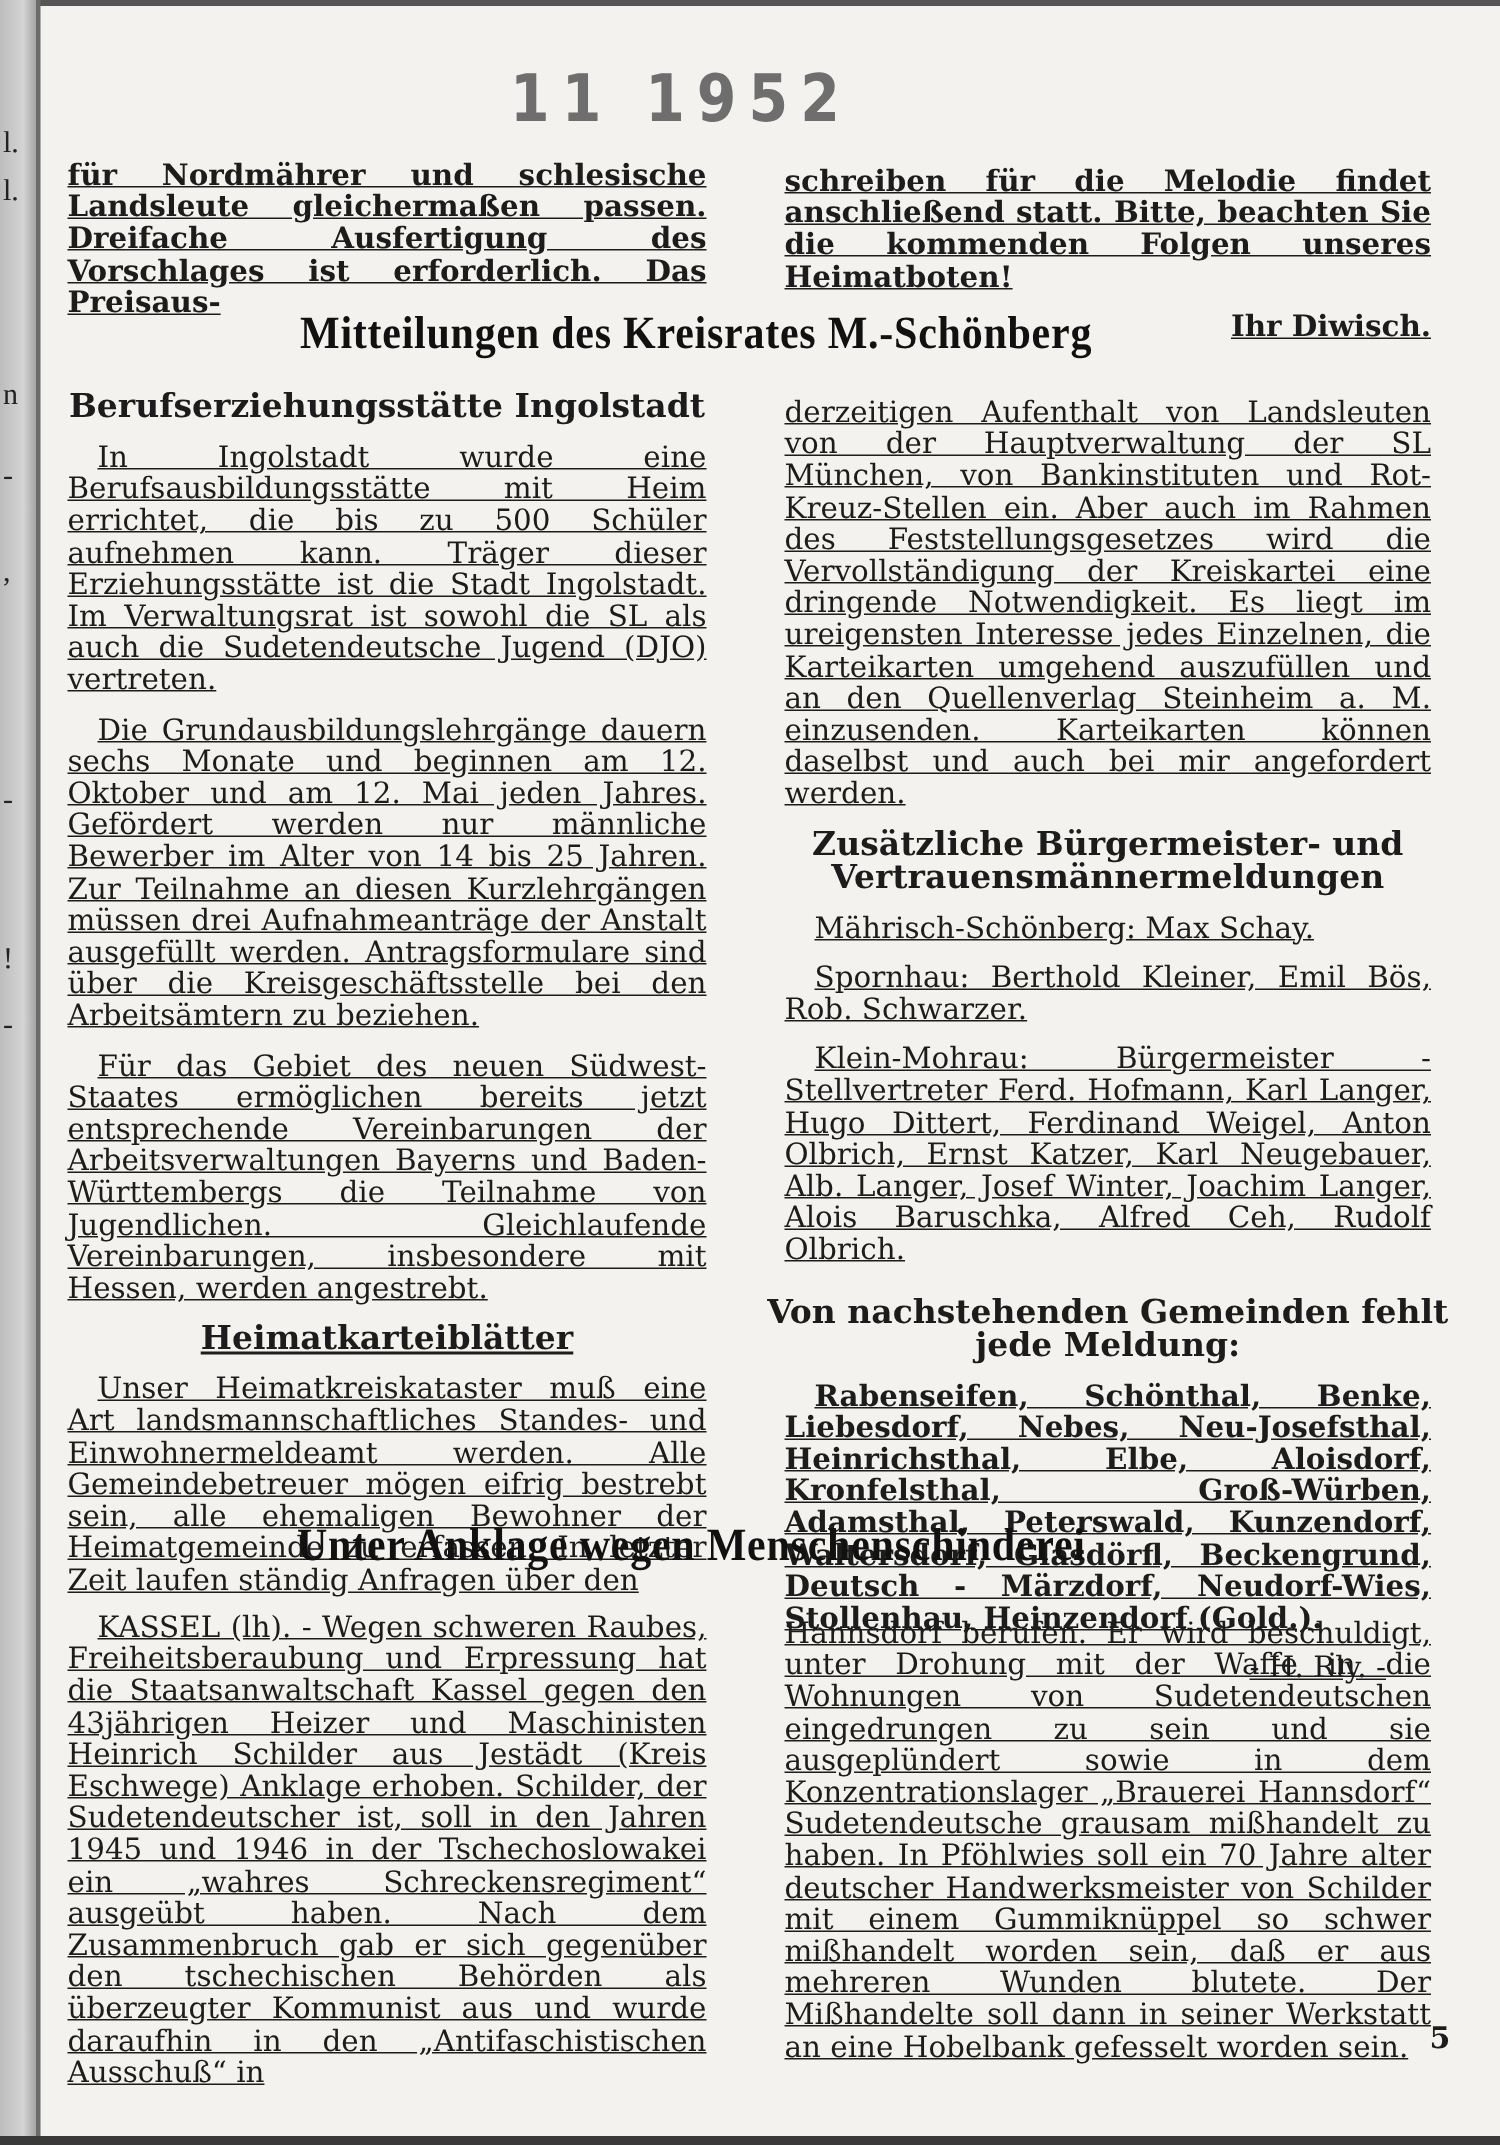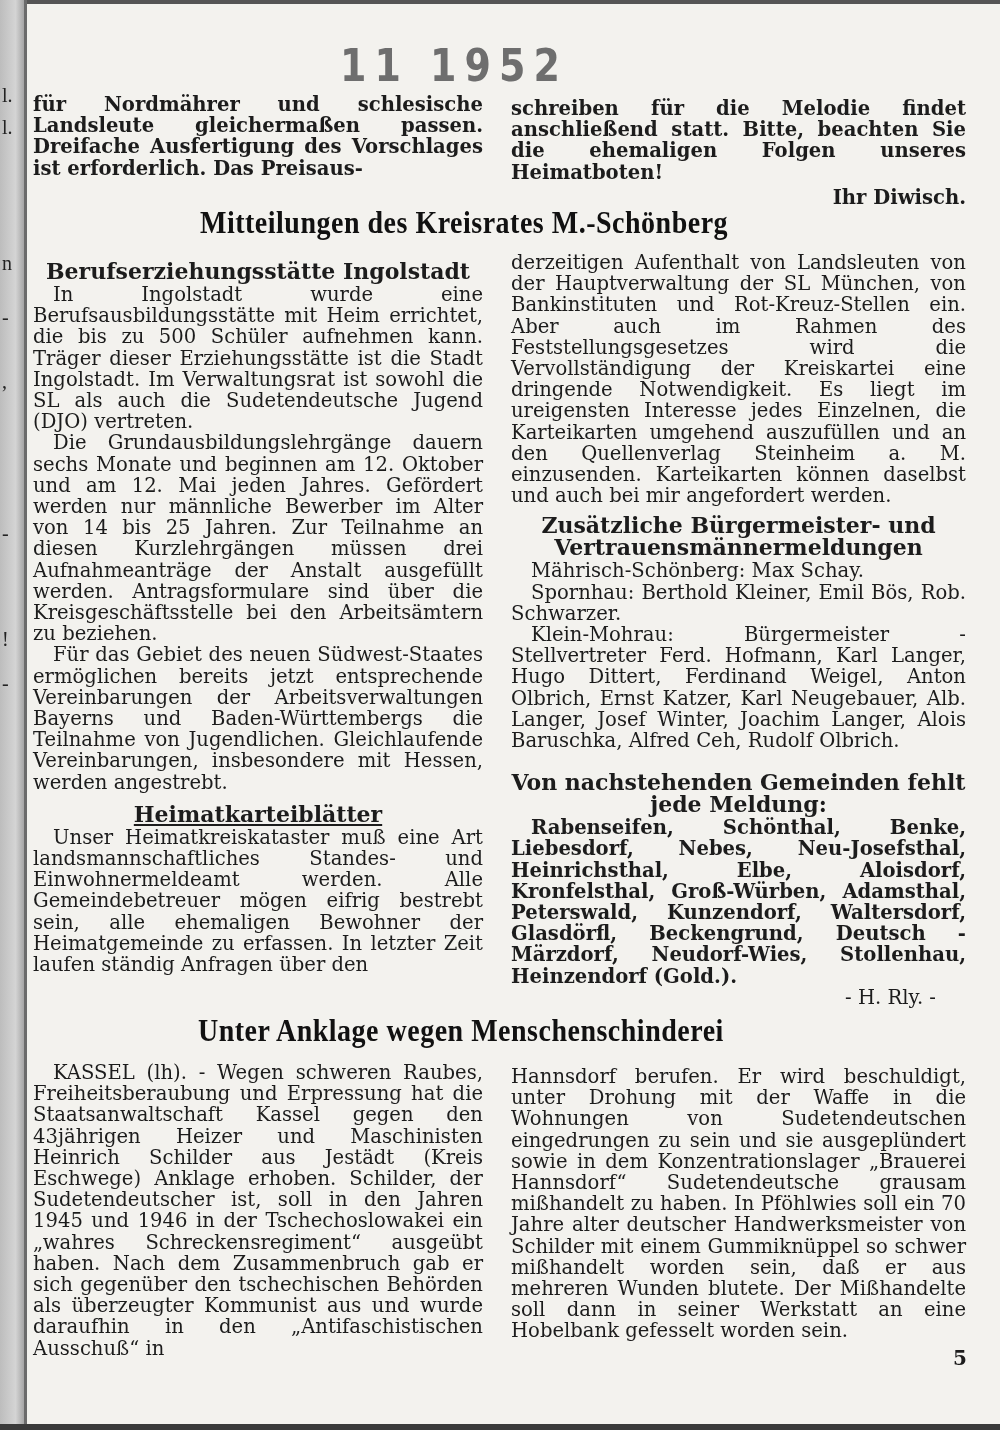--- a/index.html
+++ b/index.html
@@ -21,21 +21,21 @@
     .stamp {
       position: absolute; left: 340px; top: 44px;
       font-family: "DejaVu Sans", sans-serif; font-weight: bold;
       font-size: 38px; color: #6e6e6e; letter-spacing: 8px;
       transform: scaleY(1.15);
     }
     .col { position: absolute; width: 450px; font-size: 19.6px; line-height: 21.2px; text-align: justify; }
     .col.left { left: 33px; }
     .col.right { left: 511px; width: 455px; }
     .bold { font-weight: bold; }
-    p { margin: 0; }
+    p { margin: 12px; text-decoration: underline; }
     .indent { text-indent: 20px; }
     .sub-h { font-weight: bold; text-align: center; font-size: 22px; line-height: 22px; margin: 2px 0 2px 0; }
     .headline {
       position: absolute; font-family: "Liberation Serif", serif; font-weight: bold;
       font-size: 28px; letter-spacing: 0.5px; color: #111; white-space: nowrap;
       transform: scaleY(1.1);
     }
     .sign { text-align: right; font-weight: bold; }
     .page-number { position: absolute; left: 953px; top: 1346px; font-size: 20px; font-weight: bold; }
   </style>
@@ -54,21 +54,21 @@
   <span class="spine-char" style="top:672px">-</span>
 </div>
 <div class="spine-edge"></div>
 
 <div class="stamp">11 1952</div>
 
 <div class="col left bold" style="top:94px;">
   <p>für Nordmährer und schlesische Landsleute gleichermaßen passen. Dreifache Ausfertigung des Vorschlages ist erforderlich. Das Preisaus-</p>
 </div>
 <div class="col right bold" style="top:98px;">
-  <p>schreiben für die Melodie findet anschließend statt. Bitte, beachten Sie die ehemaligen Folgen unseres Heimatboten!</p>
+  <p>schreiben für die Melodie findet anschließend statt. Bitte, beachten Sie die kommenden Folgen unseres Heimatboten!</p>
   <p class="sign" style="margin-top:4px;">Ihr Diwisch.</p>
 </div>
 
 <div class="headline" style="left:200px; top:207px;">Mitteilungen des Kreisrates M.-Schönberg</div>
 
 <div class="col left" style="top:258px;">
   <div class="sub-h">Berufserziehungsstätte Ingolstadt</div>
   <p class="indent">In Ingolstadt wurde eine Berufsausbildungsstätte mit Heim errichtet, die bis zu 500 Schüler aufnehmen kann. Träger dieser Erziehungsstätte ist die Stadt Ingolstadt. Im Verwaltungsrat ist sowohl die SL als auch die Sudetendeutsche Jugend (DJO) vertreten.</p>
   <p class="indent">Die Grundausbildungslehrgänge dauern sechs Monate und beginnen am 12. Oktober und am 12. Mai jeden Jahres. Gefördert werden nur männliche Bewerber im Alter von 14 bis 25 Jahren. Zur Teilnahme an diesen Kurzlehrgängen müssen drei Aufnahmeanträge der Anstalt ausgefüllt werden. Antragsformulare sind über die Kreisgeschäftsstelle bei den Arbeitsämtern zu beziehen.</p>
   <p class="indent">Für das Gebiet des neuen Südwest-Staates ermöglichen bereits jetzt entsprechende Vereinbarungen der Arbeitsverwaltungen Bayerns und Baden-Württembergs die Teilnahme von Jugendlichen. Gleichlaufende Vereinbarungen, insbesondere mit Hessen, werden angestrebt.</p>

